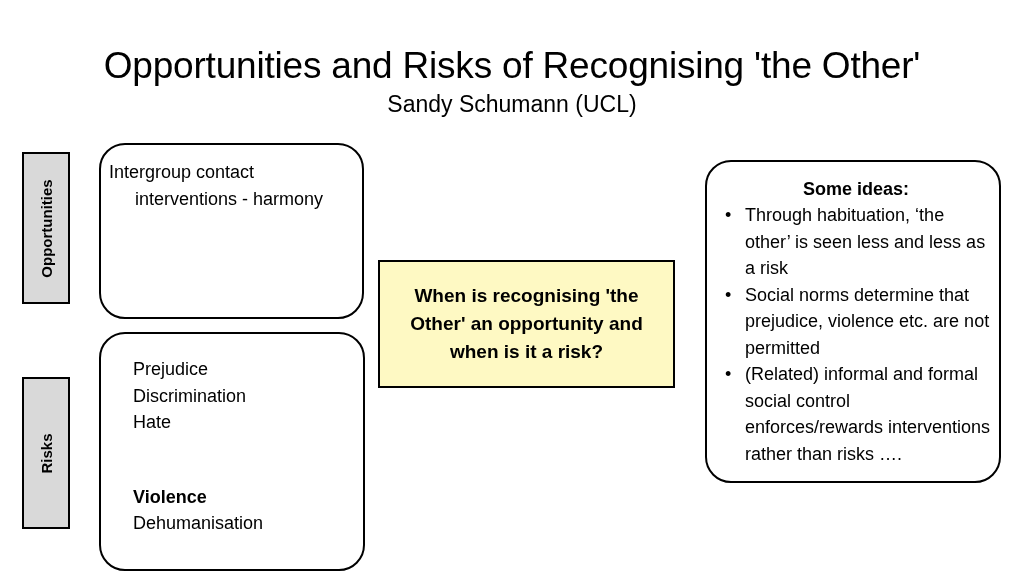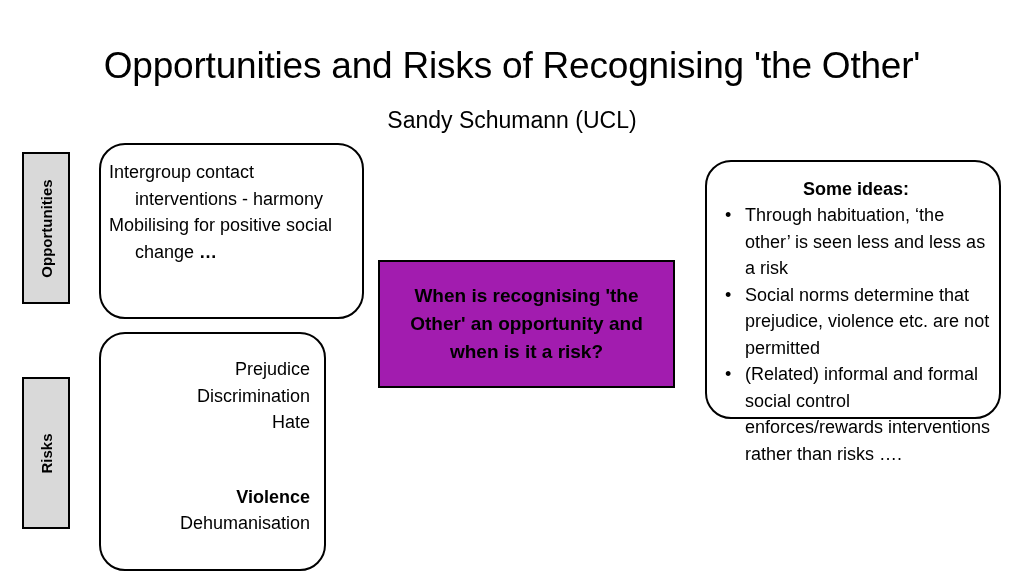--- a/index.html
+++ b/index.html
@@ -34,21 +34,21 @@
     font-size: 37px;
     line-height: 44px;
     font-weight: 400;
     letter-spacing: -0.2px;
     white-space: nowrap;
   }
   .slide-subtitle {
     font-size: 23px;
     line-height: 29px;
     font-weight: 400;
-    margin-top: 18px;
+    margin-top: 2px;
   }
 
   
   .vlabel {
     position: absolute;
     background: #d9d9d9;
     border: 2px solid #000000;
     box-sizing: border-box;
     display: flex;
     align-items: center;
@@ -85,30 +85,29 @@
   #box-opportunities {
     left: 99px;
     top: 143px;
     width: 265px;
     height: 176px;
     padding: 14px 14px 10px 8px;
   }
   #box-risks {
     left: 99px;
     top: 332px;
-    width: 227px;
+    width: 266px;
     height: 239px;
     padding: 22px 14px 10px 32px;
-    text-align: right;
   }
   #box-ideas {
     left: 705px;
     top: 160px;
     width: 296px;
-    height: 259px;
+    height: 323px;
     padding: 14px 8px 10px 14px;
   }
 
   
   .hang-list {
     margin: 0;
     padding: 0;
     list-style: none;
   }
   .hang-list li {
@@ -162,21 +161,21 @@
     line-height: 26.5px;
   }
 
   
   #box-question {
     position: absolute;
     left: 378px;
     top: 260px;
     width: 297px;
     height: 128px;
-    background: #a21caf;
+    background: #fef9c3;
     border: 2px solid #000000;
     box-sizing: border-box;
     display: flex;
     align-items: center;
     justify-content: center;
     padding: 12px 14px;
   }
   #box-question .qtext {
     text-align: center;
     font-size: 19px;
@@ -198,21 +197,20 @@
     <span class="vtext">Opportunities</span>
   </div>
 
   <div class="vlabel" id="vlabel-risks">
     <span class="vtext">Risks</span>
   </div>
 
   <div class="round-box" id="box-opportunities">
     <ul class="hang-list">
       <li><span>Intergroup contact interventions - harmony</span><span class="tail"></span></li>
-      <li><span>Mobilising for positive social change </span><span class="tail">…</span></li>
     </ul>
   </div>
 
   <div class="round-box" id="box-risks">
     <ul class="plain-list">
       <li>Prejudice</li>
       <li>Discrimination</li>
       <li>Hate</li>
       <li class="strong">Violence</li>
       <li>Dehumanisation</li>

